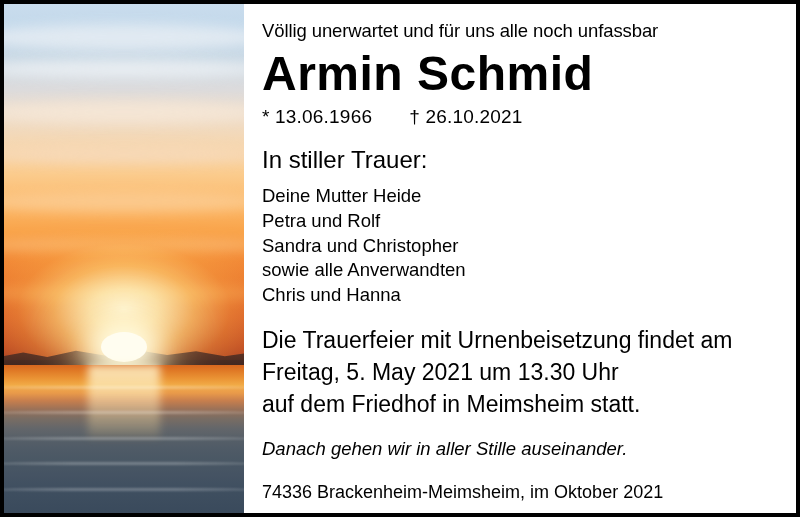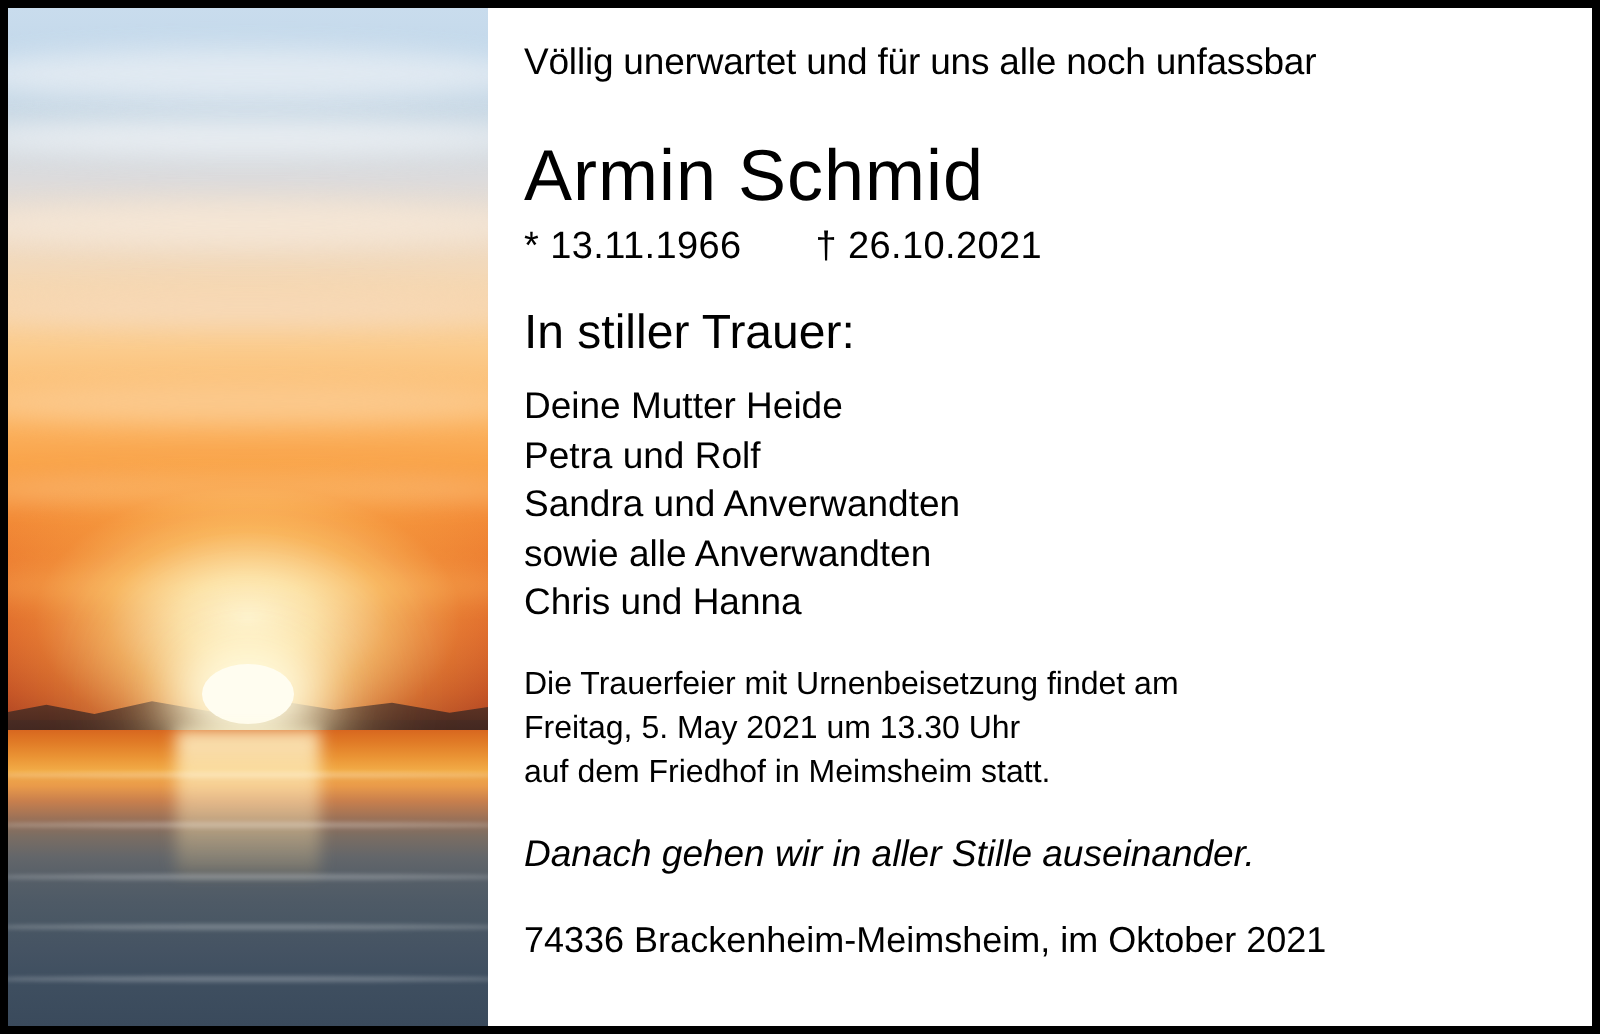--- a/index.html
+++ b/index.html
@@ -150,46 +150,46 @@
     color: #000;
     display: flex;
     flex-direction: column;
   }
   .intro {
     font-size: 18.5px;
     line-height: 1.38;
     letter-spacing: -0.1px;
   }
   #deceased-name {
-    font-size: 36px;
-    font-weight: normal;
+    font-size: 48px;
+    font-weight: bold;
     letter-spacing: 0.5px;
     line-height: 1.1;
-    margin-top: 24px;
+    margin-top: 4px;
     margin-bottom: 6px;
     white-space: nowrap;
   }
   #dates-line {
     font-size: 19px;
     letter-spacing: 0.2px;
     margin-bottom: 18px;
   }
   .dates-gap { display: inline-block; width: 26px; }
   .mourners-intro {
     font-size: 24px;
     margin-bottom: 10px;
   }
   .mourner {
     font-size: 18.5px;
     font-weight: normal;
     line-height: 1.33;
   }
   .ceremony {
     margin-top: 18px;
-    font-size: 16px;
+    font-size: 23px;
     line-height: 1.38;
   }
   .request {
     margin-top: 16px;
     font-size: 18.5px;
     font-style: italic;
     line-height: 1.38;
   }
   .place-line {
     margin-top: 20px;
@@ -222,29 +222,29 @@
     <div class="wave" style="top:95%"></div>
   </div>
 
   <div id="text-panel">
 
     <div class="intro">Völlig unerwartet und für uns alle noch unfassbar</div>
 
     <div id="deceased-name">Armin Schmid</div>
 
     <div id="dates-line">
-      <span>* 13.11.1966</span>
+      <span>* 13.06.1966</span>
       <span class="dates-gap"></span>
       <span>† 26.10.2021</span>
     </div>
 
     <div class="mourners-intro">In stiller Trauer:</div>
     <div class="mourner">Deine Mutter Heide</div>
     <div class="mourner">Petra und Rolf</div>
-    <div class="mourner">Sandra und Anverwandten</div>
+    <div class="mourner">Sandra und Christopher</div>
     <div class="mourner">sowie alle Anverwandten</div>
     <div class="mourner">Chris und Hanna</div>
 
     <div class="ceremony">
       <div>Die Trauerfeier mit Urnenbeisetzung findet am</div>
       <div>Freitag, 5. May 2021 um 13.30 Uhr</div>
       <div>auf dem Friedhof in Meimsheim statt.</div>
     </div>
 
     <div class="request">

